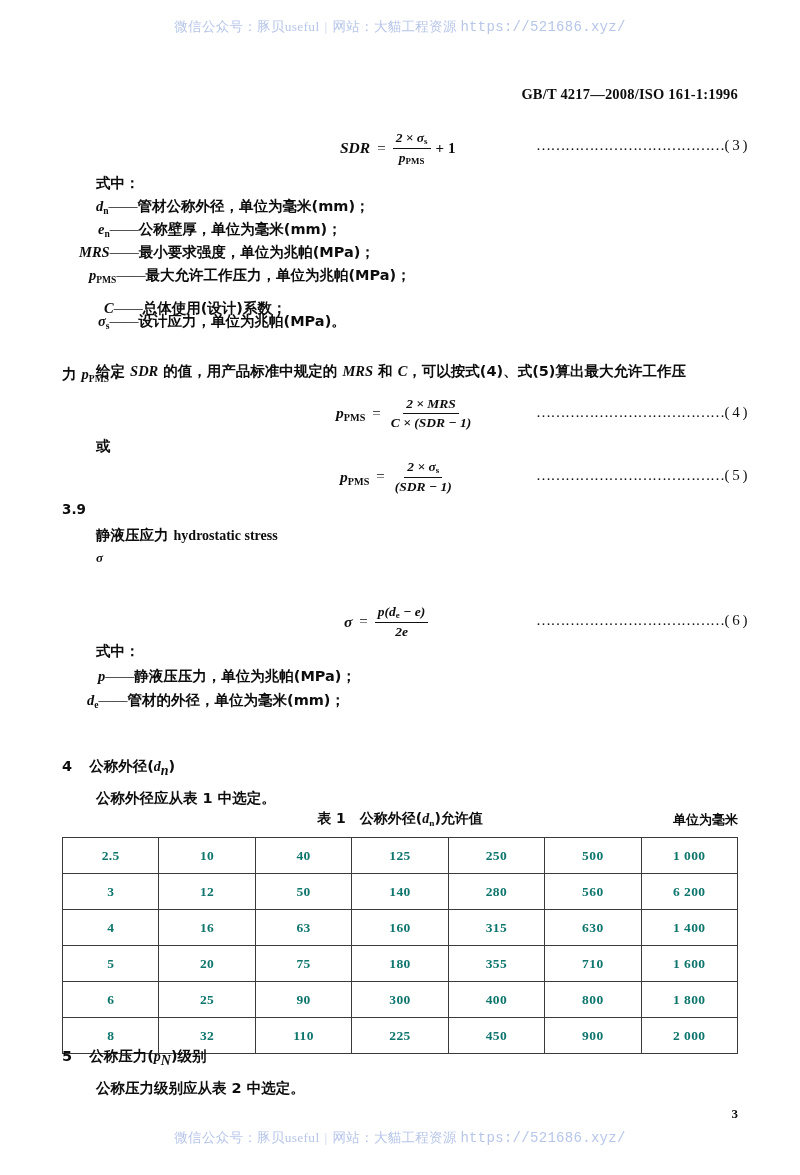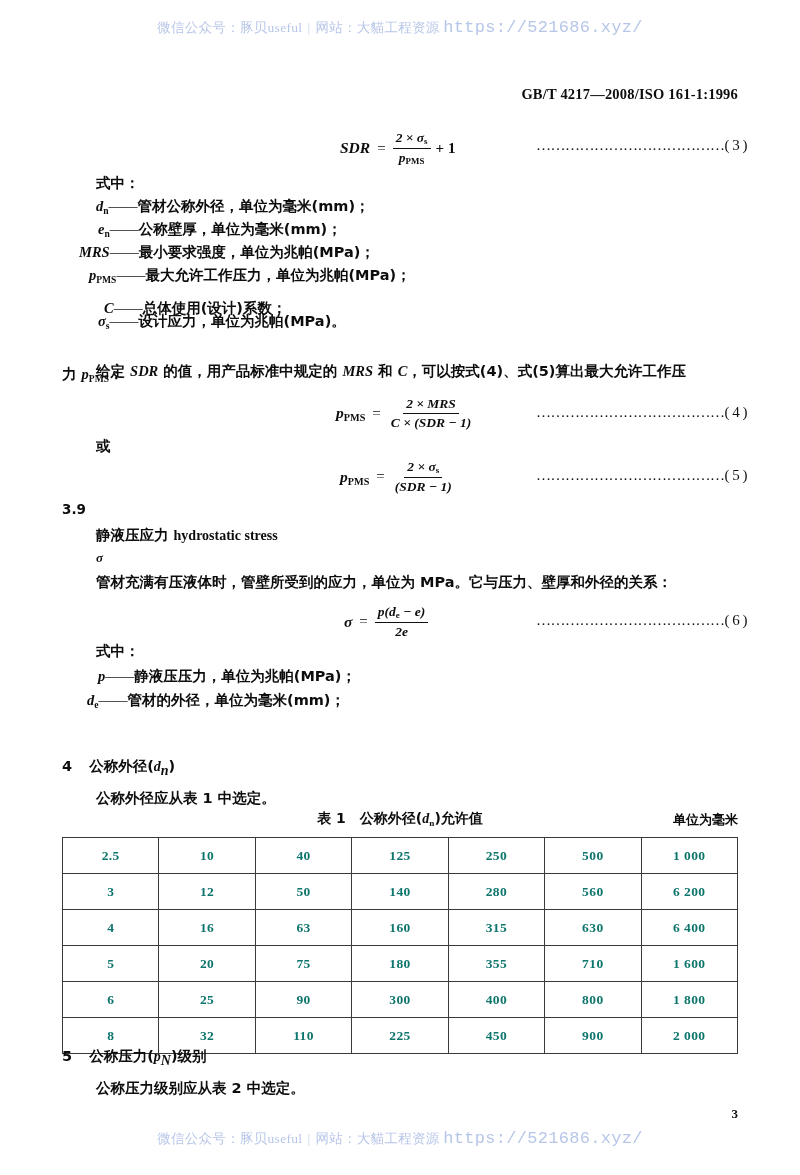--- a/index.html
+++ b/index.html
@@ -27,21 +27,21 @@
     width: 800px;
     text-align: center;
     color: #b7c6e8;
     font-size: 13.5px;
     letter-spacing: 0.3px;
     white-space: nowrap;
     font-family: "Liberation Serif", serif;
   }
   .watermark .wm-mono {
     font-family: "Liberation Mono", monospace;
-    font-size: 17px;
+    font-size: 14px;
   }
   .watermark .wm-sep {
     color: #c9d4ec;
     padding: 0 5px;
   }
   #wm-top { top: 18px; }
   #wm-bottom { top: 1129px; }
 
   
   .std-header {
@@ -298,21 +298,20 @@
   <div class="dots" style="left:536px; top:467px;">
     <span>…………………………………</span><span class="eqnum">( 5 )</span>
   </div>
 
   <div class="sec-num" style="left:62px; top:501px;">3.9</div>
   <div class="sec-head" style="left:96px; top:526px;">
     <span>静液压应力</span>
     <span class="en" style="">hydrostatic stress</span>
   </div>
   <div class="body-line ital" style="left:96px; top:549px; font-size:13px;">σ</div>
-  <div class="body-line cn" style="left:96px; top:572px;">管材充满有压液体时，管壁所受到的应力，单位为 MPa。它与压力、壁厚和外径的关系：</div>
 
   <div class="eq" style="left:344px; top:604px;">
     <span class="eq-lhs">σ</span>
     <span class="eq-eqsign">=</span>
     <span class="frac">
       <span class="num"><span>p(d</span><span class="sub">e</span><span> − e)</span></span>
       <span class="den">2e</span>
     </span>
   </div>
   <div class="dots" style="left:536px; top:612px;">
@@ -361,21 +360,21 @@
           <td>560</td>
           <td>6 200</td>
         </tr>
         <tr>
           <td>4</td>
           <td>16</td>
           <td>63</td>
           <td>160</td>
           <td>315</td>
           <td>630</td>
-          <td>6 400</td>
+          <td>1 400</td>
         </tr>
         <tr>
           <td>5</td>
           <td>20</td>
           <td>75</td>
           <td>180</td>
           <td>355</td>
           <td>710</td>
           <td>1 600</td>
         </tr>

